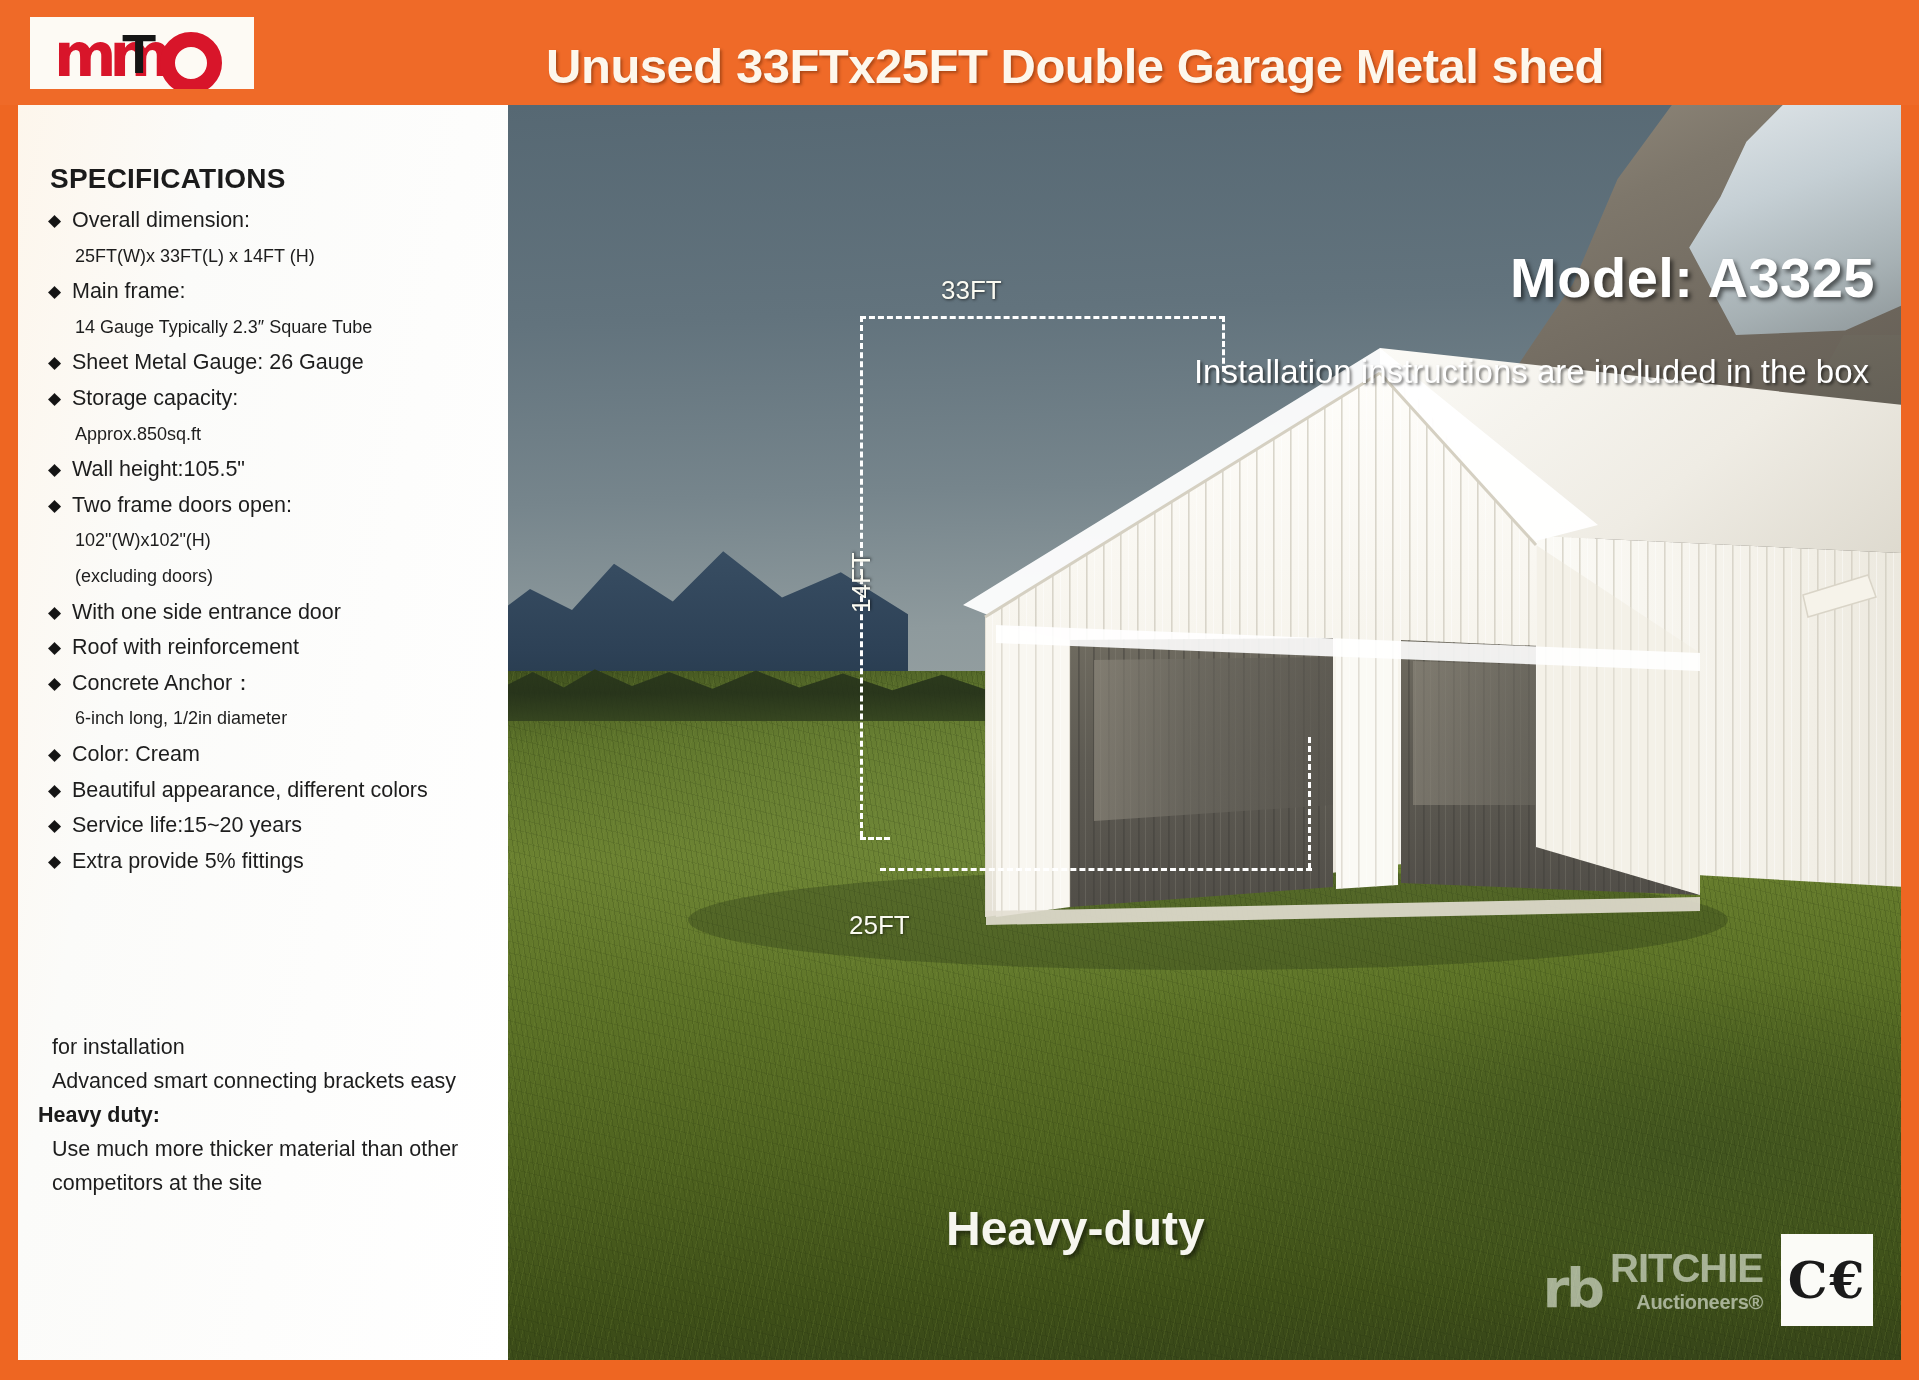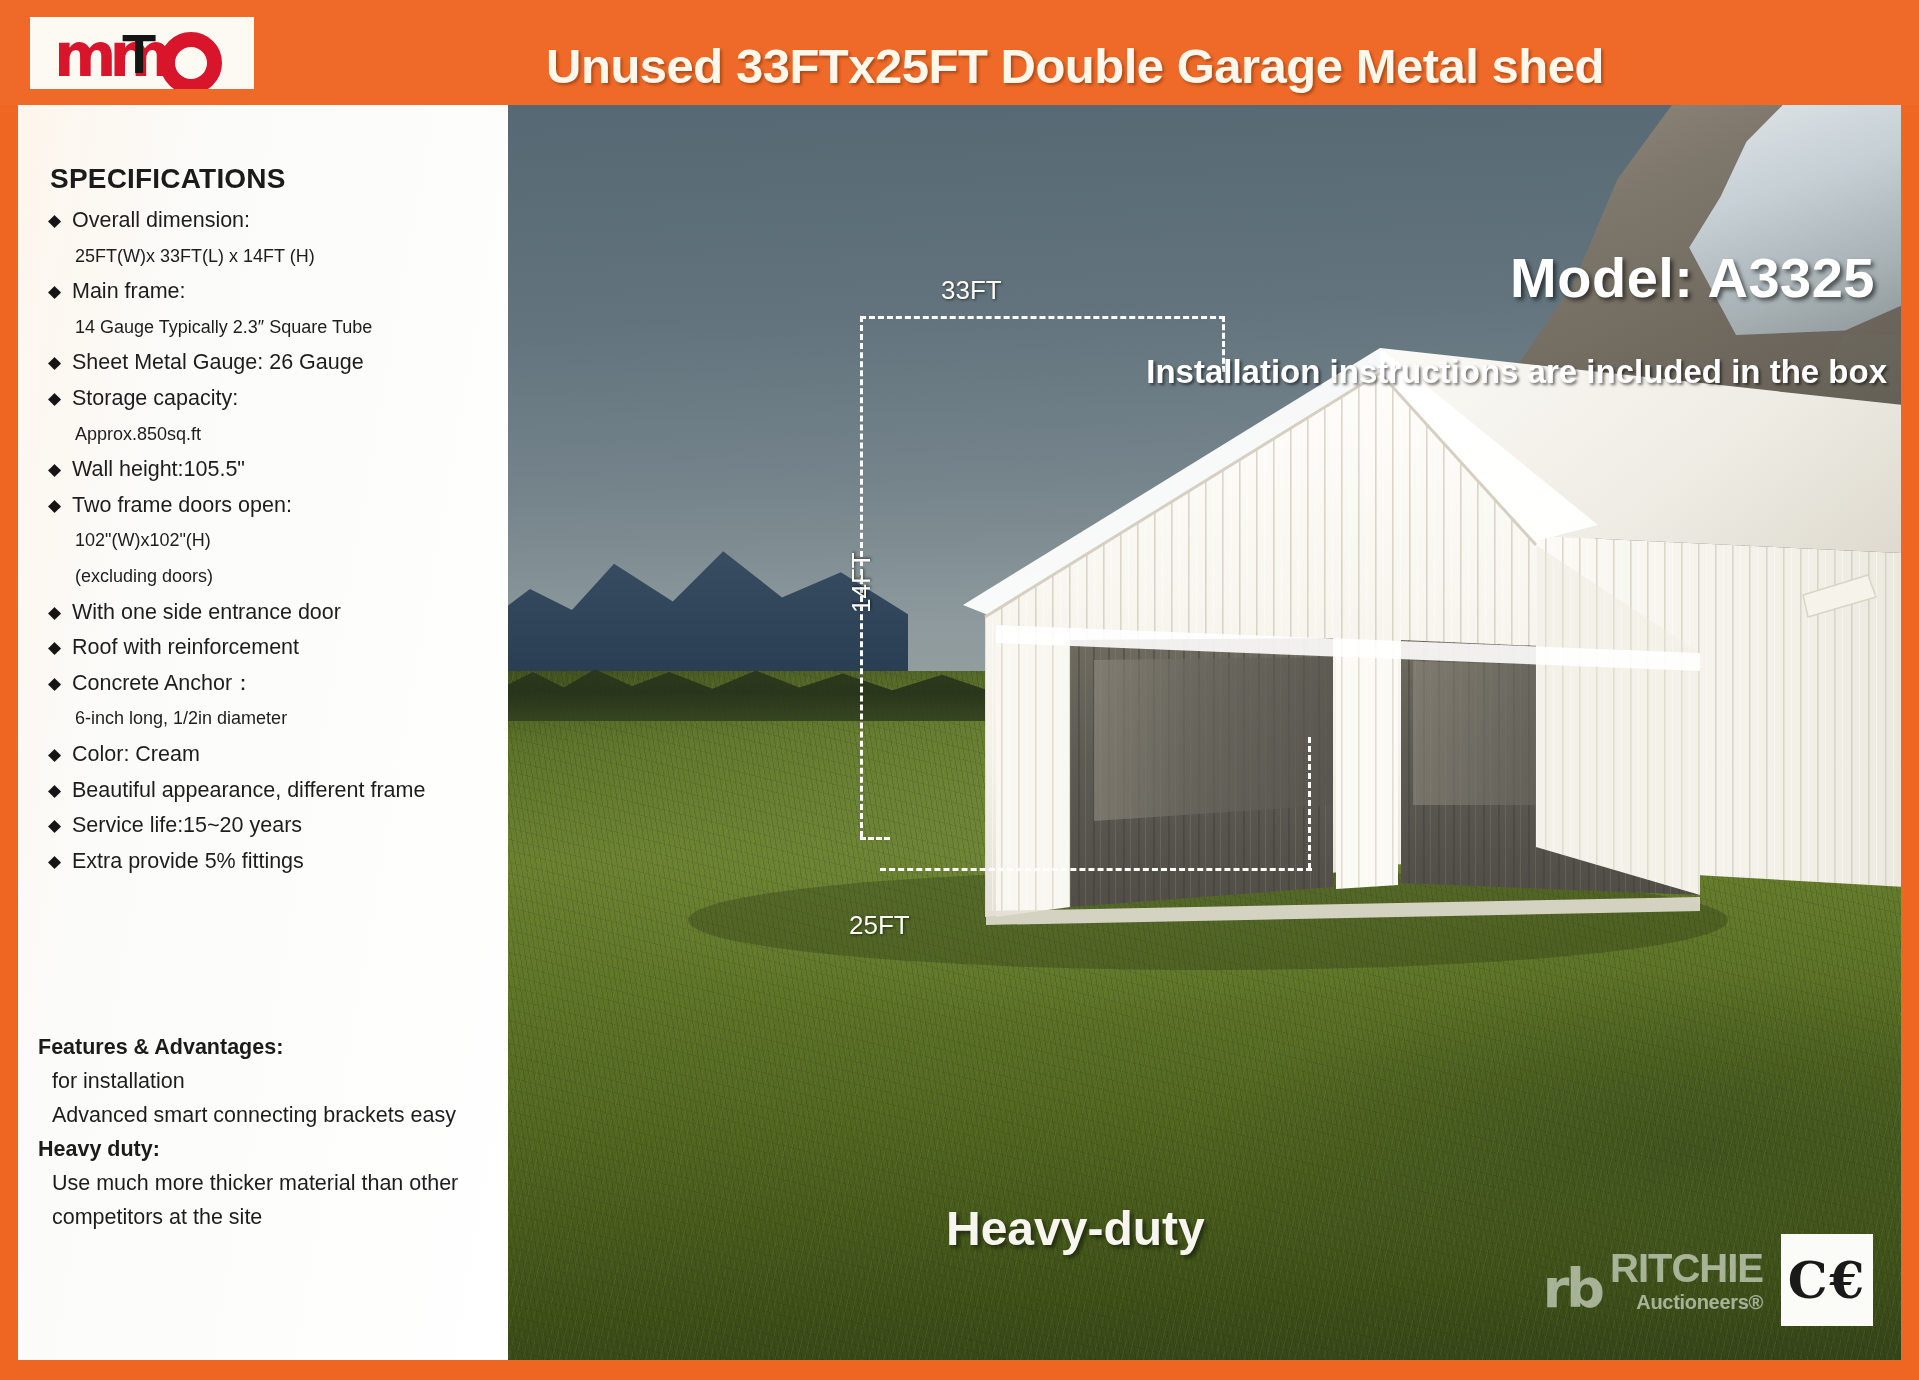--- a/index.html
+++ b/index.html
@@ -226,23 +226,23 @@
     font-size:56px;
     font-weight:bold;
     color:#ffffff;
     letter-spacing:0.5px;
     text-shadow:3px 3px 4px rgba(0,0,0,.55);
     z-index:25;
     white-space:nowrap;
   }
   #install-text{
     position:absolute;
-    right:14px; top:248px;
+    right:32px; top:248px;
     font-size:33px;
-    font-weight:bold;
+    font-weight:normal;
     color:#ffffff;
     text-shadow:2px 2px 3px rgba(0,0,0,.55);
     z-index:25;
     white-space:nowrap;
   }
   #heavy-duty{
     position:absolute;
     left:438px; top:1096px;
     font-size:48px;
     font-weight:bold;
@@ -412,37 +412,36 @@
       </div>
       <div class="spec-sub">6-inch long, 1/2in diameter</div>
 
       <div class="spec-item">
         <span class="spec-bullet">◆</span>
         <span class="spec-text">Color: Cream</span>
       </div>
 
       <div class="spec-item">
         <span class="spec-bullet">◆</span>
-        <span class="spec-text">Beautiful appearance, different frame</span>
+        <span class="spec-text">Beautiful appearance, different colors</span>
       </div>
 
       <div class="spec-item">
         <span class="spec-bullet">◆</span>
         <span class="spec-text">Service life:15~20 years</span>
       </div>
 
       <div class="spec-item">
         <span class="spec-bullet">◆</span>
         <span class="spec-text">Extra provide 5% fittings</span>
       </div>
 
     </div>
 
     <div id="features">
-      <div class="feat-head">Features &amp; Advantages:</div>
       <div class="feat-body">for installation</div>
       <div class="feat-body">Advanced smart connecting brackets easy</div>
       <div class="feat-head">Heavy duty:</div>
       <div class="feat-body">Use much more thicker material than other</div>
       <div class="feat-body">competitors at the site</div>
     </div>
 
   </div>
 
   <div id="photo">

